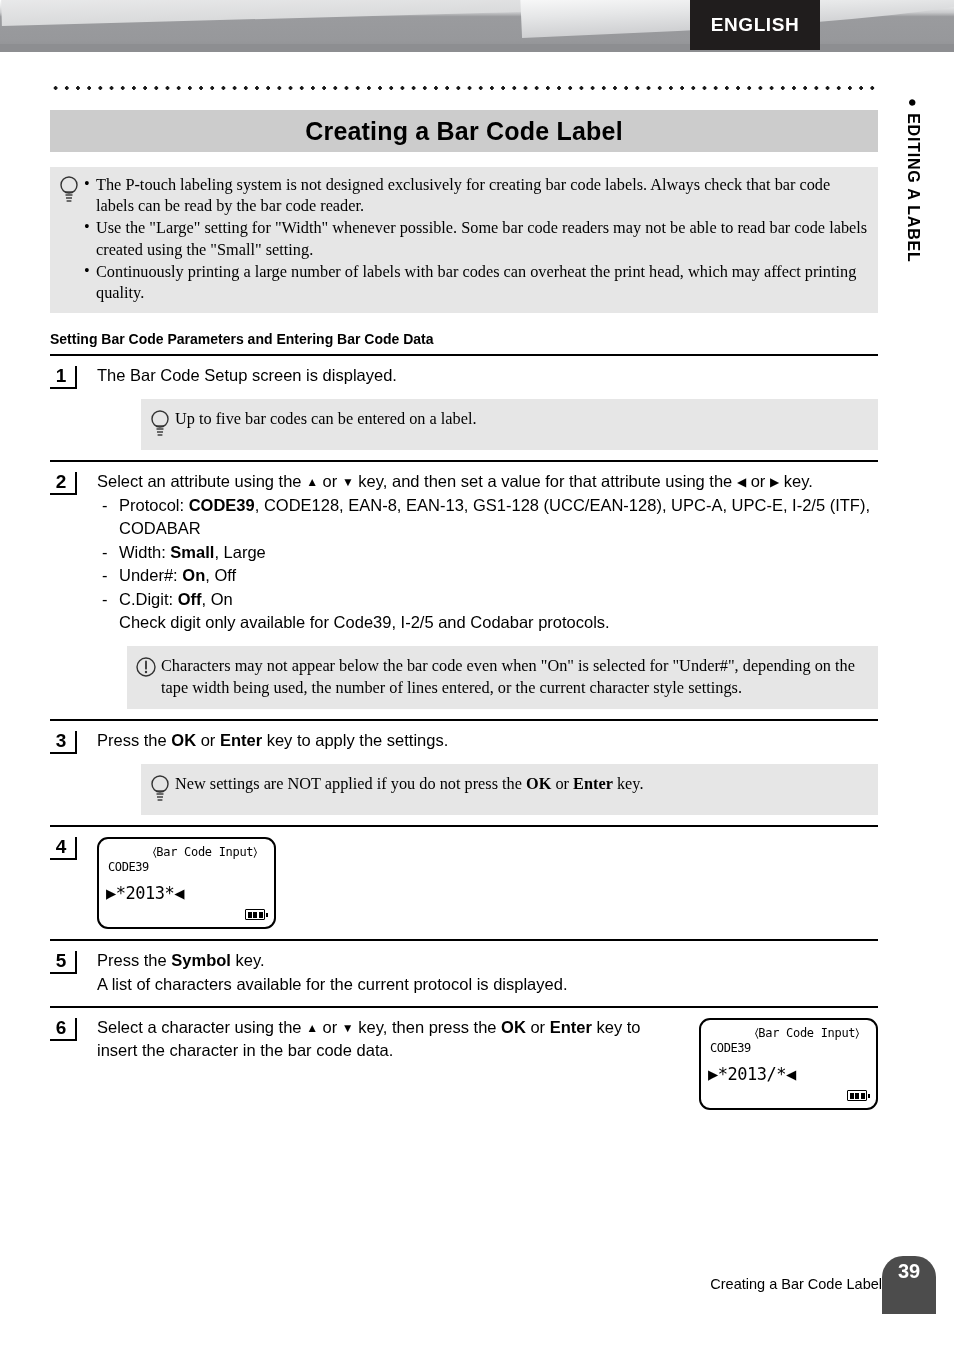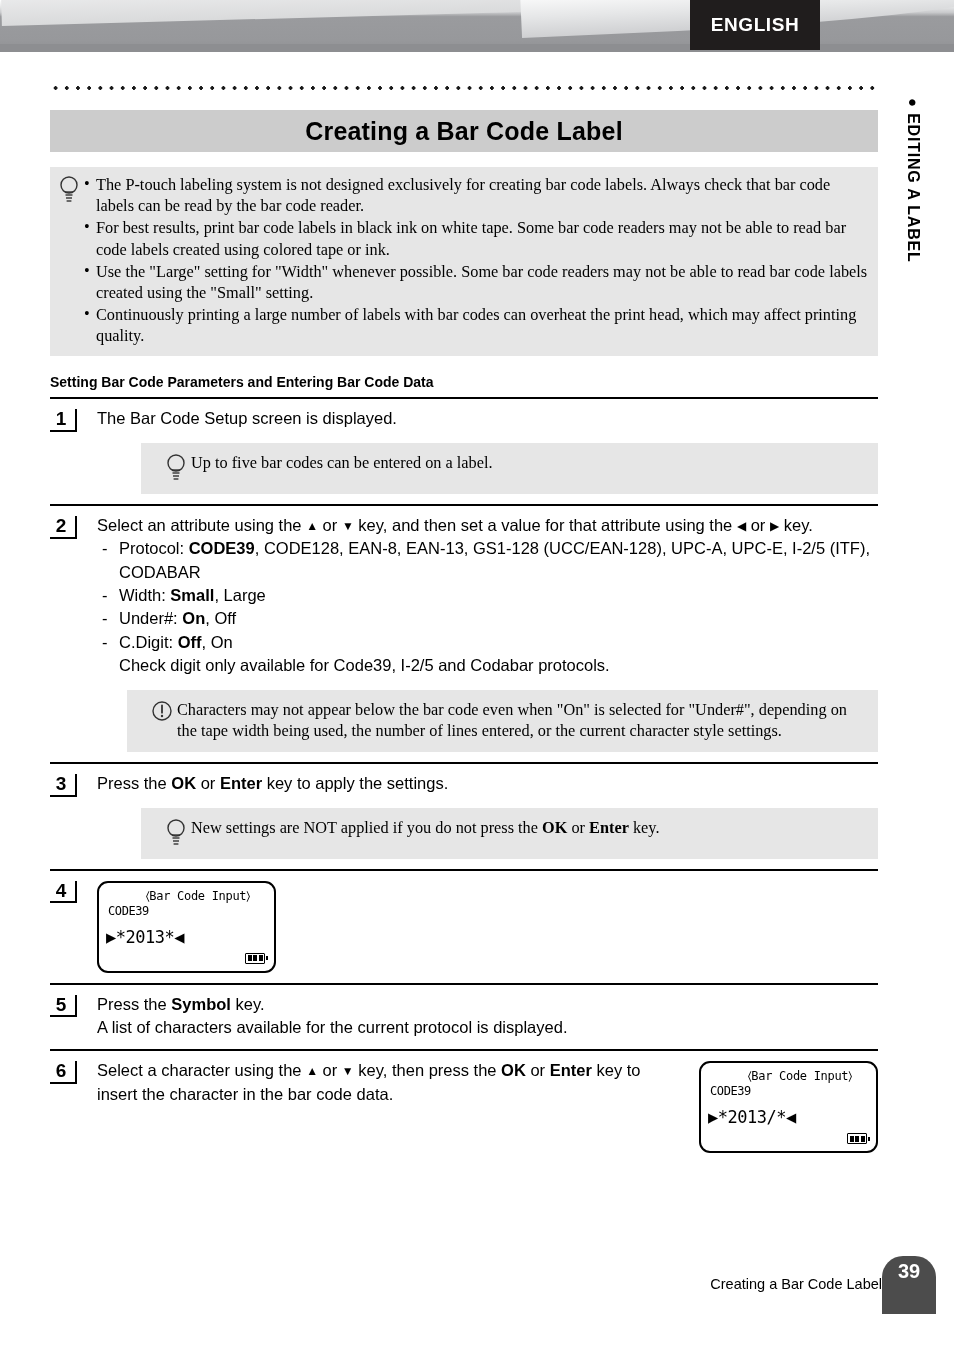--- a/index.html
+++ b/index.html
@@ -119,21 +119,21 @@
   
   .note {
     background: #e6e6e6;
     display: flex;
     align-items: flex-start;
     padding: 7px 10px 9px 4px;
     font-family: "Liberation Serif", serif;
     font-size: 16.3px;
     line-height: 1.30;
   }
-  .note.indent { margin-left: 44px; padding: 9px 10px 11px 20px; }
+  .note.indent { margin-left: 44px; padding: 9px 10px 11px 4px; }
   .note-icon {
     flex: 0 0 auto;
     width: 30px;
     display: flex;
     justify-content: center;
     padding-top: 1px;
   }
   .note-body { flex: 1 1 auto; }
   .note-body ul { margin: 0; padding: 0; list-style: none; }
   .note-body li {
@@ -218,21 +218,21 @@
     height: 88px;
     border: 2px solid #000;
     border-radius: 11px;
     background: #ffffff;
     position: relative;
     font-family: "DejaVu Sans Mono", monospace;
     margin-top: 2px;
   }
   .lcd-title {
     position: absolute;
-    right: 24px; top: 5px;
+    right: 17px; top: 5px;
     font-size: 12px;
     letter-spacing: -0.3px;
   }
   .lcd-proto {
     position: absolute;
     left: 9px; top: 20px;
     font-size: 12px;
     letter-spacing: -0.4px;
   }
   .lcd-data {
@@ -325,21 +325,20 @@
         <circle cx="10" cy="10" r="8" fill="none" stroke="#333" stroke-width="1.4"></circle>
         <path d="M6 17 h8" stroke="#333" stroke-width="1.4" fill="none"></path>
         <path d="M6.5 20 h7" stroke="#333" stroke-width="1.4" fill="none"></path>
         <path d="M7 23 h6" stroke="#333" stroke-width="1.4" fill="none"></path>
         <path d="M7.6 26 h4.8" stroke="#333" stroke-width="1.4" fill="none"></path>
       </svg>
     </div>
     <div class="note-body">
       <ul>
         <li>The P-touch labeling system is not designed exclusively for creating bar code labels. Always check that bar code labels can be read by the bar code reader.</li>
-        <li>For best results, print bar code labels in black ink on white tape. Some bar code readers may not be able to read bar code labels created using colored tape or ink.</li>
         <li>Use the "Large" setting for "Width" whenever possible. Some bar code readers may not be able to read bar code labels created using the "Small" setting.</li>
         <li>Continuously printing a large number of labels with bar codes can overheat the print head, which may affect printing quality.</li>
       </ul>
     </div>
   </div>
 
   <div class="sec-head">Setting Bar Code Parameters and Entering Bar Code Data</div>
 
   <div class="step-rule"></div>
   <div class="step">

